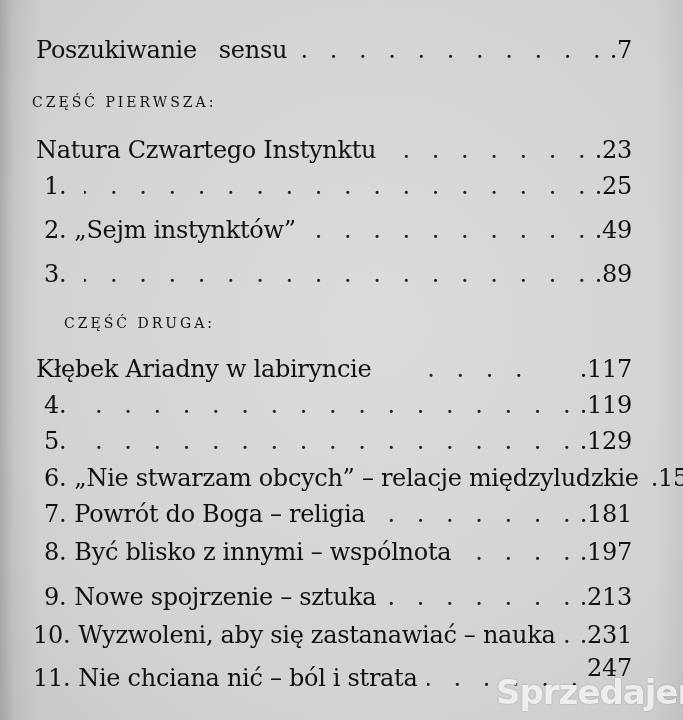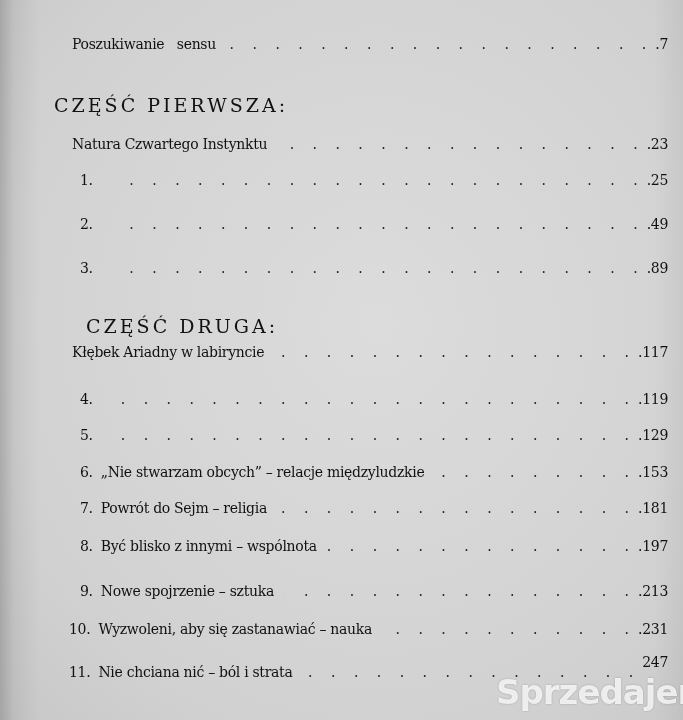--- a/index.html
+++ b/index.html
@@ -25,24 +25,23 @@
       top: 0;
       width: 683px;
       height: 720px;
     }
     .line {
       position: absolute;
       left: 36px;
       width: 596px;
       display: flex;
       align-items: flex-end;
-      font-size: 14px;
+      font-size: 24px;
       letter-spacing: -0.3px;
       white-space: nowrap;
-      margin-left: 36px;
     }
     .line.item { left: 44px; width: 588px; }
     .line.item.wide { left: 33px; width: 599px; }
     .line .num {
       display: inline-block;
       margin-right: 8px;
     }
     .line .title { flex: 0 0 auto; }
     .line .leader {
       flex: 1 1 auto;
@@ -52,22 +51,22 @@
       text-align: right;
       direction: rtl;
       color: #222;
     }
     .line .page-num {
       flex: 0 0 auto;
       text-align: right;
     }
     .part-heading {
       position: absolute;
-      left: 54px;
-      font-size: 19px;
+      left: 32px;
+      font-size: 14px;
       letter-spacing: 3px;
       white-space: nowrap;
     }
     .watermark {
       position: absolute;
       left: 496px;
       top: 672px;
       display: flex;
       align-items: center;
     }
@@ -114,32 +113,33 @@
   </div>
 
   <div class="line item" style="top:172px;">
     <span class="num">1.</span>
     <span class="leader">. . . . . . . . . . . . . . . . . . . . . . . . . . . . . . . . . . . . . .</span>
     <span class="page-num">.25</span>
   </div>
 
   <div class="line item" style="top:216px;">
     <span class="num">2.</span>
+    <span class="title">„Sejm instynktów”</span>
     <span class="leader">. . . . . . . . . . . . . . . . . . . . . . . . . . . . . . . . . . . . . .</span>
     <span class="page-num">.49</span>
   </div>
 
   <div class="line item" style="top:260px;">
     <span class="num">3.</span>
     <span class="leader">. . . . . . . . . . . . . . . . . . . . . . . . . . . . . . . . . . . . . .</span>
     <span class="page-num">.89</span>
   </div>
 
   <div class="part-heading" style="top:315px;margin-left:32px;">CZĘŚĆ DRUGA:</div>
-  <div class="line" style="top:344px;">
+  <div class="line" style="top:355px;gap:48px;">
     <span class="title">Kłębek Ariadny w labiryncie</span>
     <span class="leader">. . . . . . . . . . . . . . . . . . . . . . . . . . . . . . . . . . . . . .</span>
     <span class="page-num">.117</span>
   </div>
 
   <div class="line item" style="top:391px;">
     <span class="num">4.</span>
     <span class="leader">. . . . . . . . . . . . . . . . . . . . . . . . . . . . . . . . . . . . . .</span>
     <span class="page-num">.119</span>
   </div>
@@ -152,21 +152,21 @@
 
   <div class="line item" style="top:464px;">
     <span class="num">6.</span>
     <span class="title">„Nie stwarzam obcych” – relacje międzyludzkie</span>
     <span class="leader">. . . . . . . . . . . . . . . . . . . . . . . . . . . . . . . . . . . . . .</span>
     <span class="page-num">.153</span>
   </div>
 
   <div class="line item" style="top:500px;">
     <span class="num">7.</span>
-    <span class="title">Powrót do Sejm – religia</span>
+    <span class="title">Powrót do Boga – religia</span>
     <span class="leader">. . . . . . . . . . . . . . . . . . . . . . . . . . . . . . . . . . . . . .</span>
     <span class="page-num">.181</span>
   </div>
 
   <div class="line item" style="top:538px;">
     <span class="num">8.</span>
     <span class="title">Być blisko z innymi – wspólnota</span>
     <span class="leader">. . . . . . . . . . . . . . . . . . . . . . . . . . . . . . . . . . . . . .</span>
     <span class="page-num">.197</span>
   </div>

